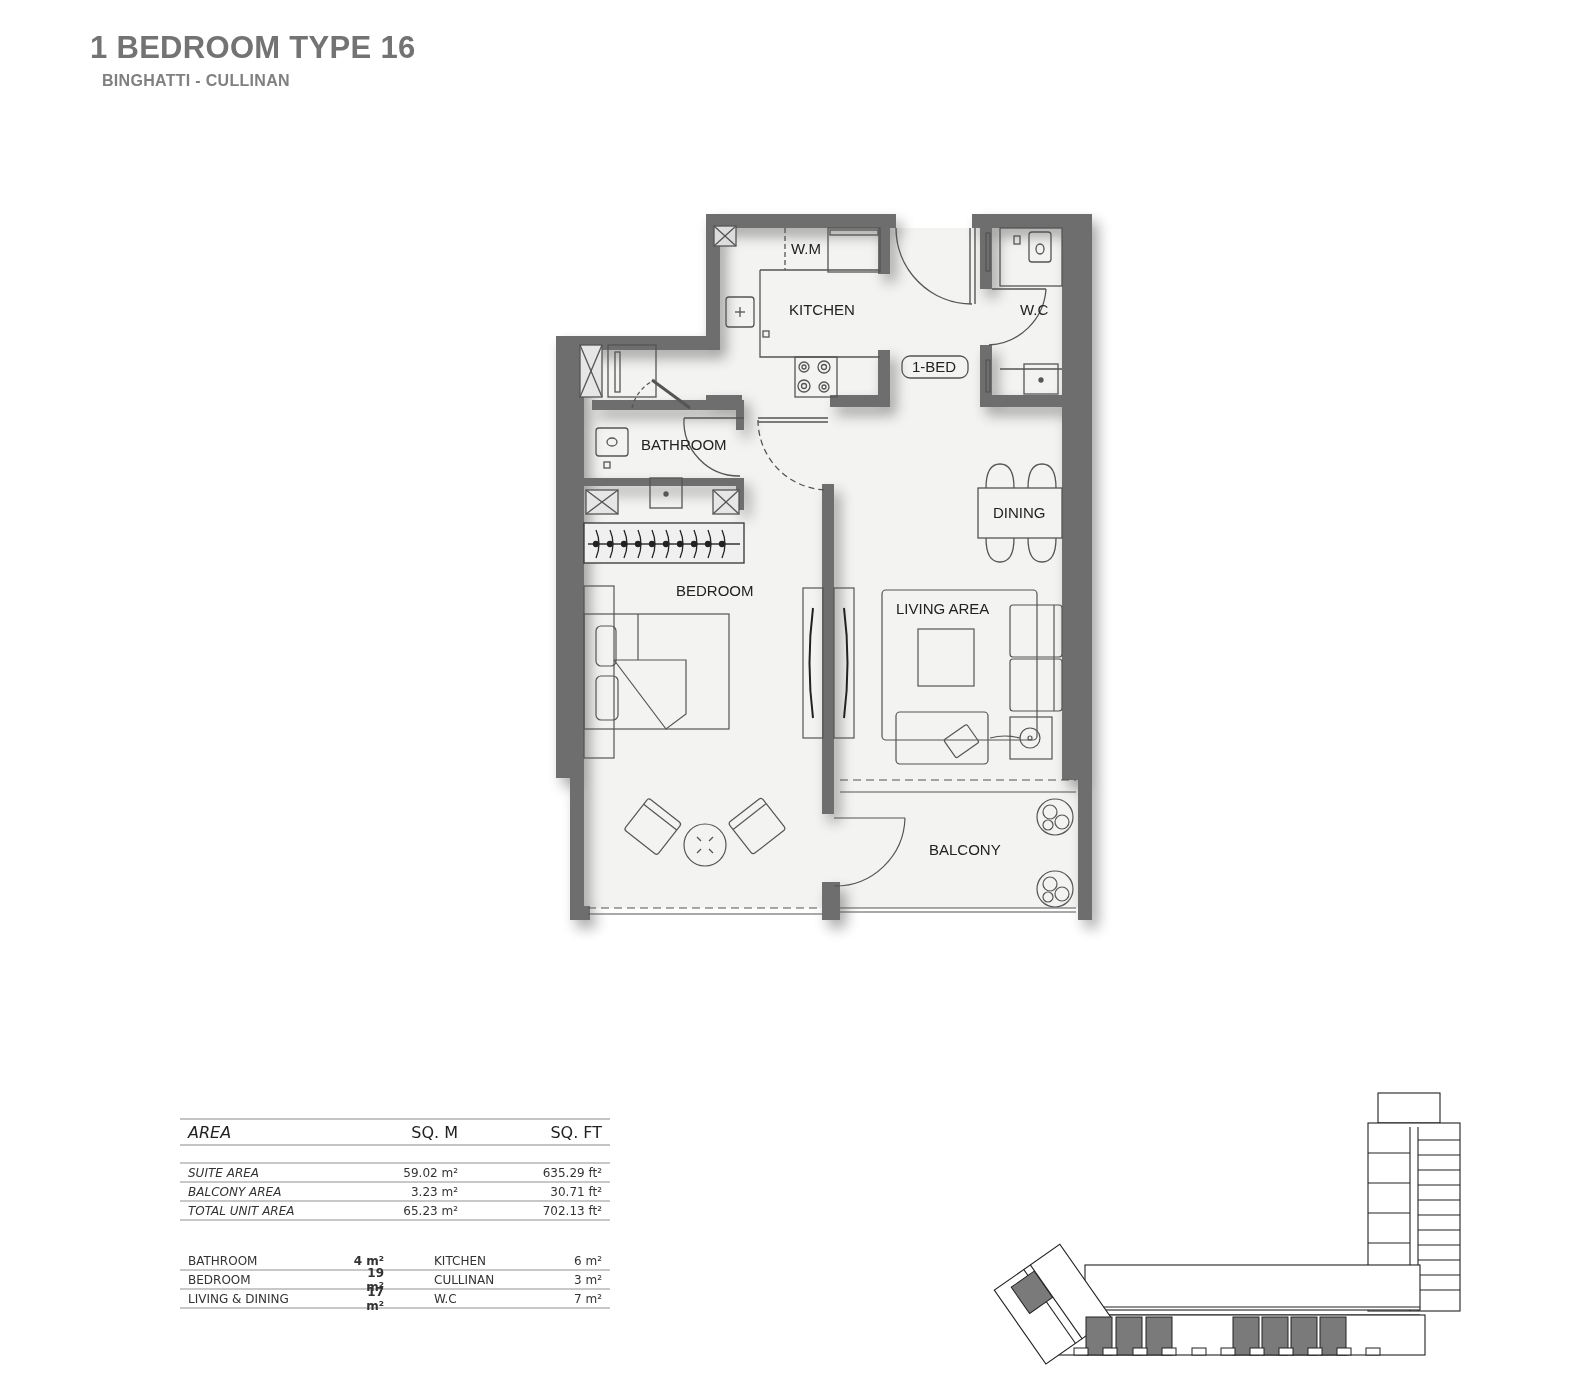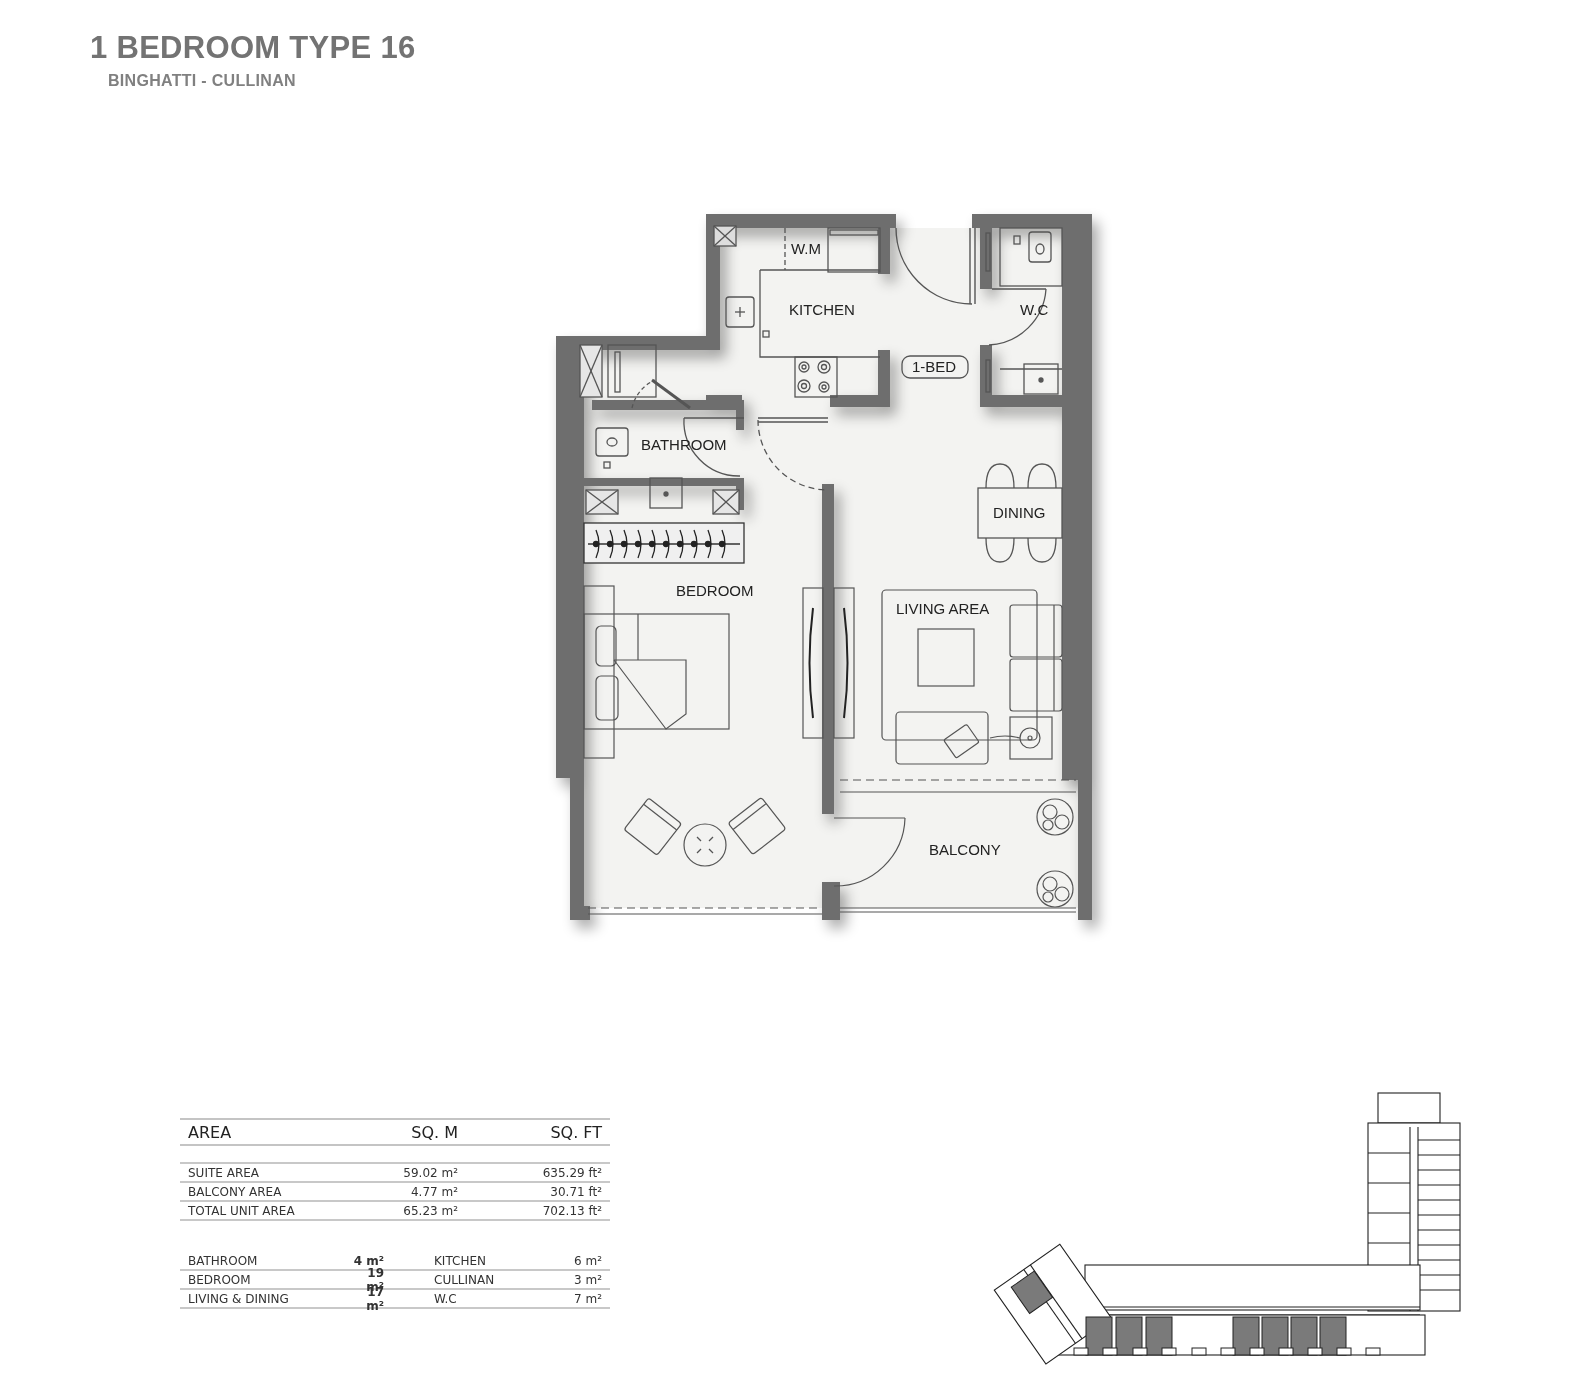--- a/index.html
+++ b/index.html
@@ -1,28 +1,28 @@
 <!DOCTYPE html>
 <html><head>
 <meta charset="utf-8">
 <style>
   html,body{margin:0;padding:0;background:#ffffff;}
   body{width:1570px;height:1400px;position:relative;overflow:hidden;font-family:"Liberation Sans",sans-serif;}
   .title{position:absolute;left:90px;top:30px;font-size:31px;font-weight:bold;color:#737373;letter-spacing:0.3px;}
-  .subtitle{position:absolute;left:108px;top:72px;font-size:16px;font-weight:bold;color:#808080;letter-spacing:0.3px;}
+  .subtitle{position:absolute;left:102px;top:72px;font-size:16px;font-weight:bold;color:#808080;letter-spacing:0.3px;}
   .plan{position:absolute;left:0;top:0;}
   .lbl{font-family:"Liberation Sans",sans-serif;font-size:15px;fill:#222;}
   .tbl{position:absolute;left:180px;width:430px;color:#333;font-family:"DejaVu Sans",sans-serif;}
   .area-tbl{top:1118px;}
   .comp-tbl{top:1234px;}
   .hrow{display:flex;border-top:2px solid #c4c4c4;border-bottom:2px solid #c4c4c4;height:24px;align-items:center;font-size:15px;color:#222;}
   .hrow span{display:block;}
   .row{display:flex;height:17px;align-items:center;font-size:12px;border-bottom:2px solid #c8c8c8;color:#333;}
   .gap{height:16px;border-bottom:2px solid #c8c8c8;}
-  .c1{width:160px;padding-left:8px;}
+  .c1{width:160px;padding-left:8px;font-style:italic;}
   .c2{width:110px;text-align:right;}
   .c3{flex:1;text-align:right;padding-right:8px;}
   .ctitle{height:30px;border-top:2px solid #c4c4c4;border-bottom:2px solid #c4c4c4;display:flex;align-items:center;justify-content:center;font-size:16px;color:#222;}
   .d1{width:160px;padding-left:8px;}
   .d2{width:36px;text-align:right;font-weight:bold;}
   .d3{width:120px;padding-left:50px;}
   .d4{flex:1;text-align:right;padding-right:8px;}
   .keyplan{position:absolute;left:990px;top:1085px;}
 </style>
 </head>
@@ -282,21 +282,21 @@
     <span class="c3" style="font-size:16px">SQ. FT</span>
   </div>
   <div class="gap"></div>
   <div class="row">
     <span class="c1">SUITE AREA</span>
     <span class="c2">59.02 m²</span>
     <span class="c3">635.29 ft²</span>
   </div>
   <div class="row">
     <span class="c1">BALCONY AREA</span>
-    <span class="c2">4.77 m²</span>
+    <span class="c2">3.23 m²</span>
     <span class="c3">30.71 ft²</span>
   </div>
   <div class="row">
     <span class="c1">TOTAL UNIT AREA</span>
     <span class="c2">65.23 m²</span>
     <span class="c3">702.13 ft²</span>
   </div>
 </div>
 
 <div class="tbl comp-tbl">

